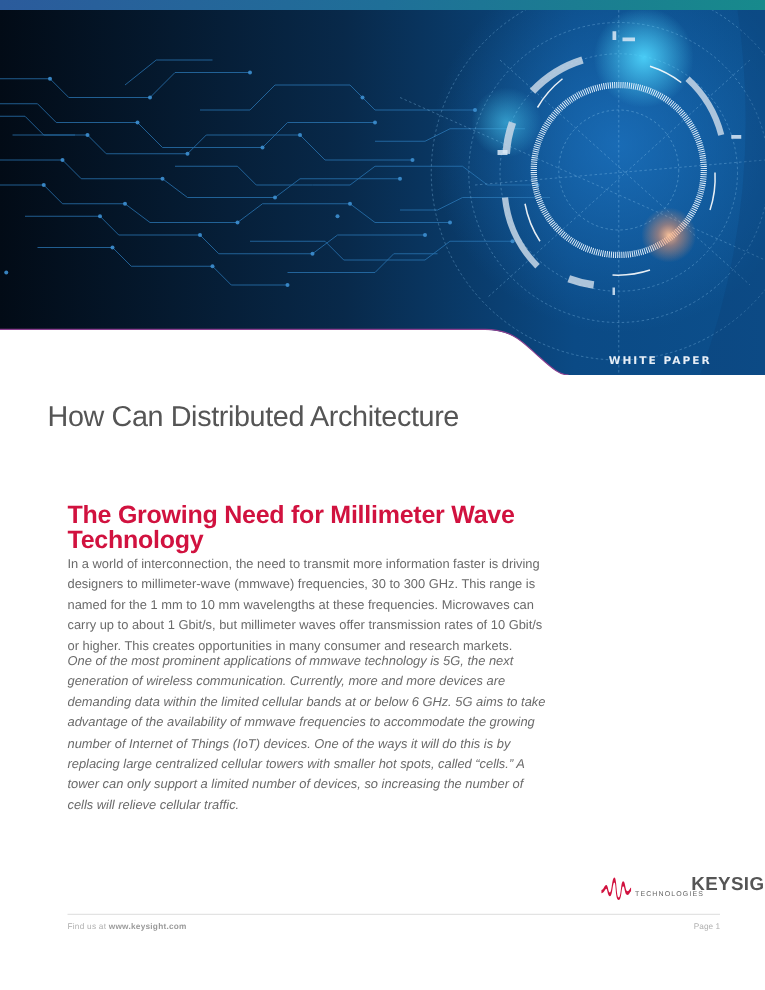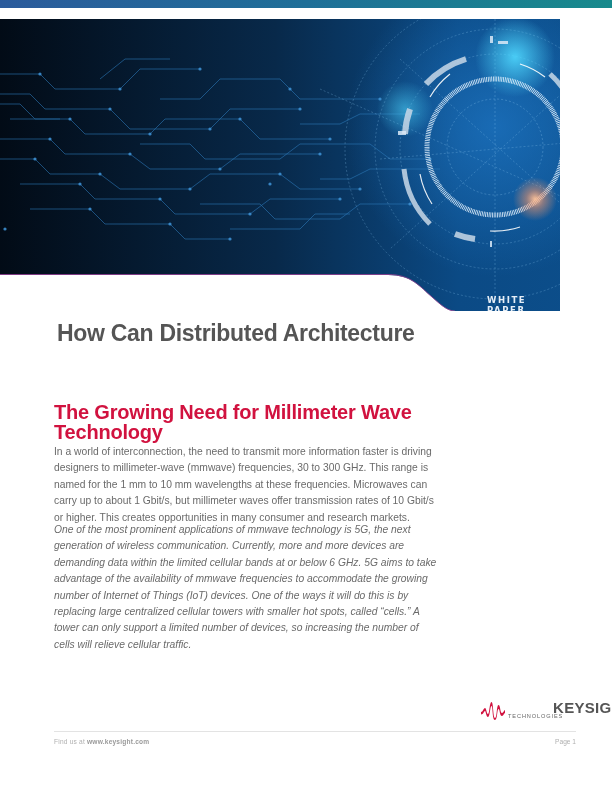--- a/index.html
+++ b/index.html
@@ -4,36 +4,36 @@
   <style>
     * { margin: 0; padding: 0; box-sizing: border-box; }
     html, body { width: 612px; height: 792px; background: #ffffff; overflow: hidden; }
     body { position: relative; font-family: "Liberation Sans", sans-serif; }
 
     .top-bar {
       position: absolute; left: 0; top: 0; width: 612px; height: 8px;
       background: linear-gradient(90deg, #2b5b9c 0%, #1f6f98 50%, #178a8c 100%);
     }
     .banner {
-      position: absolute; left: 0; top: 19px; width: 560px; height: 292px;
+      position: absolute; left: 0; top: 8px; width: 612px; height: 292px;
       overflow: hidden;
     }
     .banner svg { position: absolute; left: 0; top: 0; }
 
     .white-paper-label {
       position: absolute; left: 487px; top: 276px;
       font-family: "DejaVu Sans", sans-serif;
       font-size: 8.5px; letter-spacing: 1.6px; font-weight: bold;
       color: #e6eef7;
     }
 
     .title {
-      position: absolute; left: 57px; top: 318px; width: 420px;
+      position: absolute; left: 38px; top: 318px; width: 420px;
       font-size: 23px; line-height: 30px; color: #555555;
-      font-weight: bold; letter-spacing: -0.3px;
+      font-weight: normal; letter-spacing: -0.3px;
     }
     .section-heading {
       position: absolute; left: 54px; top: 402px; width: 460px;
       font-size: 20px; line-height: 20px; color: #d1123f;
       letter-spacing: -0.2px;
     }
     .para {
       position: absolute; left: 54px; width: 385px;
       font-size: 10.3px; line-height: 16.4px; color: #6a6a6a;
     }

